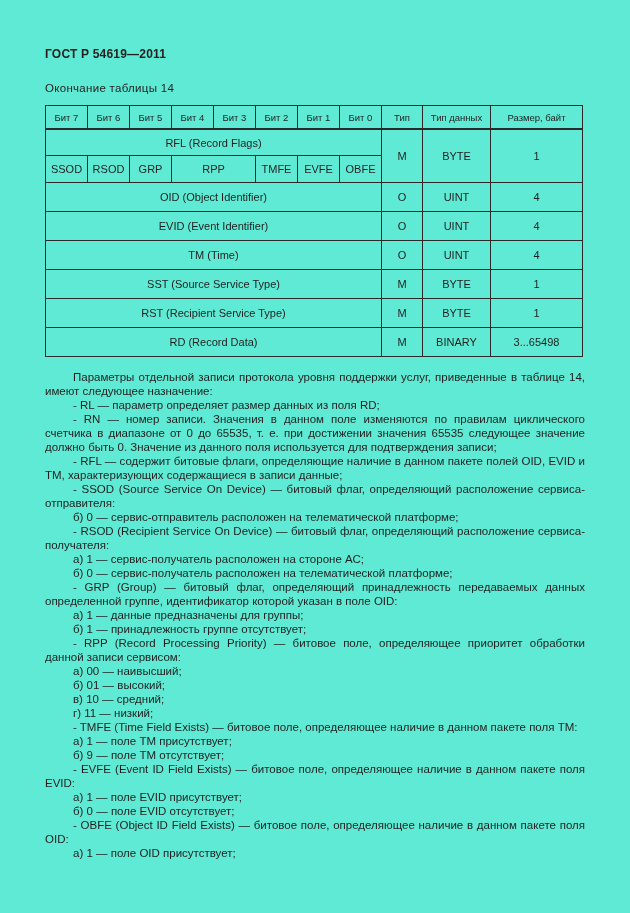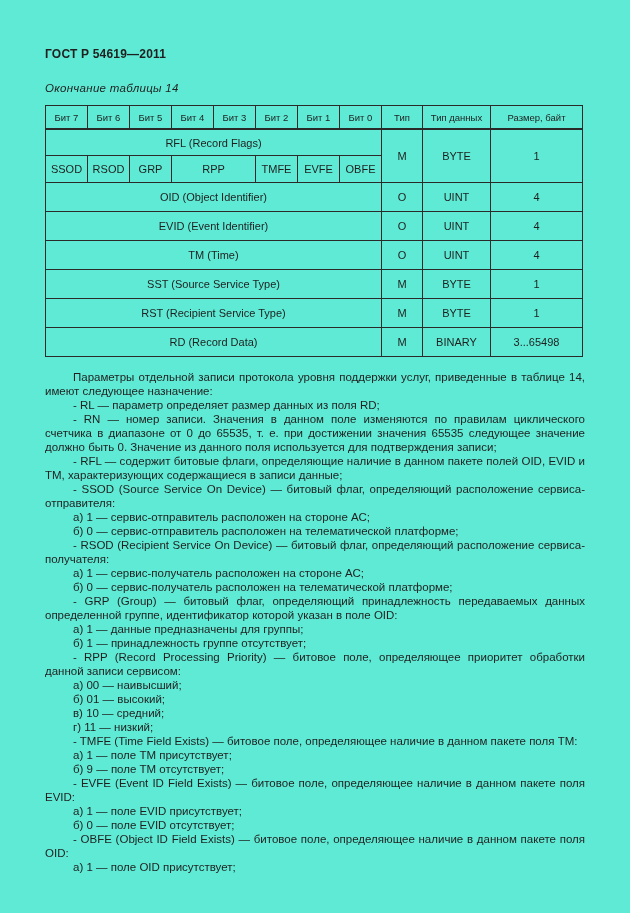--- a/index.html
+++ b/index.html
@@ -16,21 +16,20 @@
     overflow: hidden;
   }
   .doc-header {
     font-size: 12px;
     font-weight: bold;
     letter-spacing: 0.2px;
     margin-bottom: 21px;
   }
   .table-caption {
     font-size: 11.5px;
-    font-style: italic;
     margin-bottom: 11px;
     letter-spacing: 0.3px;
   }
   table.t14 {
     border-collapse: collapse;
     width: 537px;
     table-layout: fixed;
     margin-bottom: 13px;
   }
   table.t14 th, table.t14 td {
@@ -153,21 +152,20 @@
       </tr>
     </tbody>
   </table>
 
   <div class="body-text">
       <p class="para">Параметры отдельной записи протокола уровня поддержки услуг, приведенные в таблице 14, имеют следующее назначение:</p>
       <p class="para">- RL — параметр определяет размер данных из поля RD;</p>
       <p class="para">- RN — номер записи. Значения в данном поле изменяются по правилам циклического счетчика в диапазоне от 0 до 65535, т. е. при достижении значения 65535 следующее значение должно быть 0. Значение из данного поля используется для подтверждения записи;</p>
       <p class="para">- RFL — содержит битовые флаги, определяющие наличие в данном пакете полей OID, EVID и TM, характеризующих содержащиеся в записи данные;</p>
       <p class="para">- SSOD (Source Service On Device) — битовый флаг, определяющий расположение сервиса-отправителя:</p>
-      <p class="para">а) 1 — сервис-отправитель расположен на стороне АС;</p>
       <p class="para">б) 0 — сервис-отправитель расположен на телематической платформе;</p>
       <p class="para">- RSOD (Recipient Service On Device) — битовый флаг, определяющий расположение сервиса-получателя:</p>
       <p class="para">а) 1 — сервис-получатель расположен на стороне АС;</p>
       <p class="para">б) 0 — сервис-получатель расположен на телематической платформе;</p>
       <p class="para">- GRP (Group) — битовый флаг, определяющий принадлежность передаваемых данных определенной группе, идентификатор которой указан в поле OID:</p>
       <p class="para">а) 1 — данные предназначены для группы;</p>
       <p class="para">б) 1 — принадлежность группе отсутствует;</p>
       <p class="para">- RPP (Record Processing Priority) — битовое поле, определяющее приоритет обработки данной записи сервисом:</p>
       <p class="para">а) 00 — наивысший;</p>
       <p class="para">б) 01 — высокий;</p>

